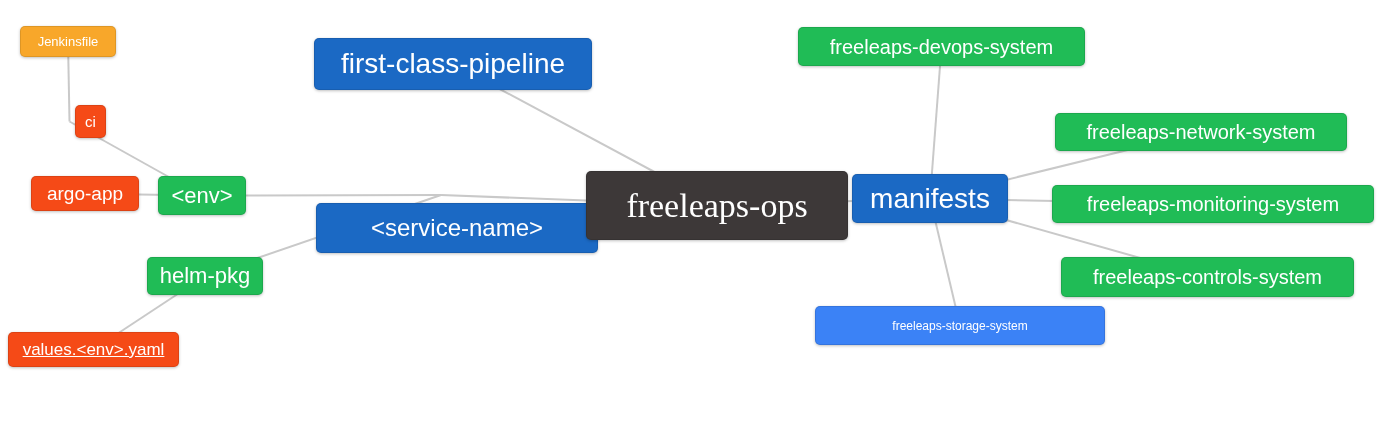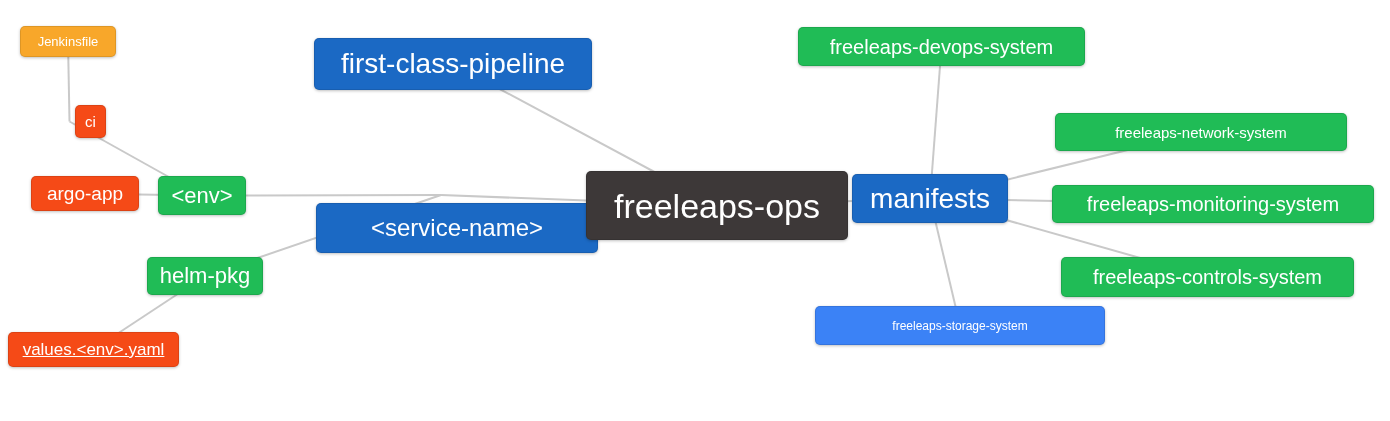--- a/index.html
+++ b/index.html
@@ -59,20 +59,20 @@
       <line x1="930" y1="198.5" x2="960" y2="325.5" stroke="#c9c9c9" stroke-width="2"></line>
     </svg>
 <div class="node" style="left: 20px; top: 26px; width: 96px; height: 31px; font-size: 13px; background: rgb(248, 167, 42); color: rgb(255, 255, 255);">Jenkinsfile</div>
     <div class="node" style="left: 54px; top: 105px; width: 31px; height: 33px; font-size: 15px; background: rgb(245, 74, 23); color: rgb(255, 255, 255); margin-left: 21px;">ci</div>
     <div class="node" style="left: 31px; top: 176px; width: 108px; height: 35px; font-size: 19px; background: rgb(245, 74, 23); color: rgb(255, 255, 255);">argo-app</div>
     <div class="node" style="left: 158px; top: 176px; width: 88px; height: 39px; font-size: 22px; background: rgb(32, 188, 86); color: rgb(255, 255, 255);">&lt;env&gt;</div>
     <div class="node" style="left: 314px; top: 38px; width: 278px; height: 52px; font-size: 28px; background: rgb(27, 105, 196); color: rgb(255, 255, 255);">first-class-pipeline</div>
     <div class="node" style="left: 316px; top: 170px; width: 282px; height: 50px; font-size: 24px; background: rgb(27, 105, 196); color: rgb(255, 255, 255); margin-top: 33px;">&lt;service-name&gt;</div>
     <div class="node" style="left: 147px; top: 257px; width: 116px; height: 38px; font-size: 22px; background: rgb(32, 188, 86); color: rgb(255, 255, 255);">helm-pkg</div>
     <div class="node" style="left: 8px; top: 332px; width: 171px; height: 35px; font-size: 17px; background: rgb(245, 74, 23); color: rgb(255, 255, 255); text-decoration: underline;">values.&lt;env&gt;.yaml</div>
-    <div class="node" style="left: 586px; top: 171px; width: 262px; height: 69px; font-size: 34px; background: rgb(61, 56, 56); color: rgb(255, 255, 255);">freeleaps-ops</div>
+    <div class="node" style="left: 586px; top: 171px; width: 262px; height: 69px; font-size: 34px; background: rgb(61, 56, 56); color: rgb(255, 255, 255); font-family: Liberation Serif, serif;">freeleaps-ops</div>
     <div class="node" style="left: 852px; top: 174px; width: 156px; height: 49px; font-size: 28px; background: rgb(27, 105, 196); color: rgb(255, 255, 255);">manifests</div>
     <div class="node" style="left: 798px; top: 27px; width: 287px; height: 39px; font-size: 20px; background: rgb(32, 188, 86); color: rgb(255, 255, 255);">freeleaps-devops-system</div>
-    <div class="node" style="left: 1055px; top: 113px; width: 292px; height: 38px; font-size: 15px; background: rgb(32, 188, 86); color: rgb(255, 255, 255);">freeleaps-network-system</div>
+    <div class="node" style="left: 1055px; top: 113px; width: 292px; height: 38px; font-size: 20px; background: rgb(32, 188, 86); color: rgb(255, 255, 255);">freeleaps-network-system</div>
     <div class="node" style="left: 1052px; top: 185px; width: 322px; height: 38px; font-size: 20px; background: rgb(32, 188, 86); color: rgb(255, 255, 255); text-align: right;">freeleaps-monitoring-system</div>
     <div class="node" style="left: 1061px; top: 257px; width: 293px; height: 40px; font-size: 20px; background: rgb(32, 188, 86); color: rgb(255, 255, 255);">freeleaps-controls-system</div>
     <div class="node" style="left: 815px; top: 306px; width: 290px; height: 39px; font-size: 12px; background: #3b82f6; color: rgb(255, 255, 255);">freeleaps-storage-system</div>
   </div>
 
 </body></html>

